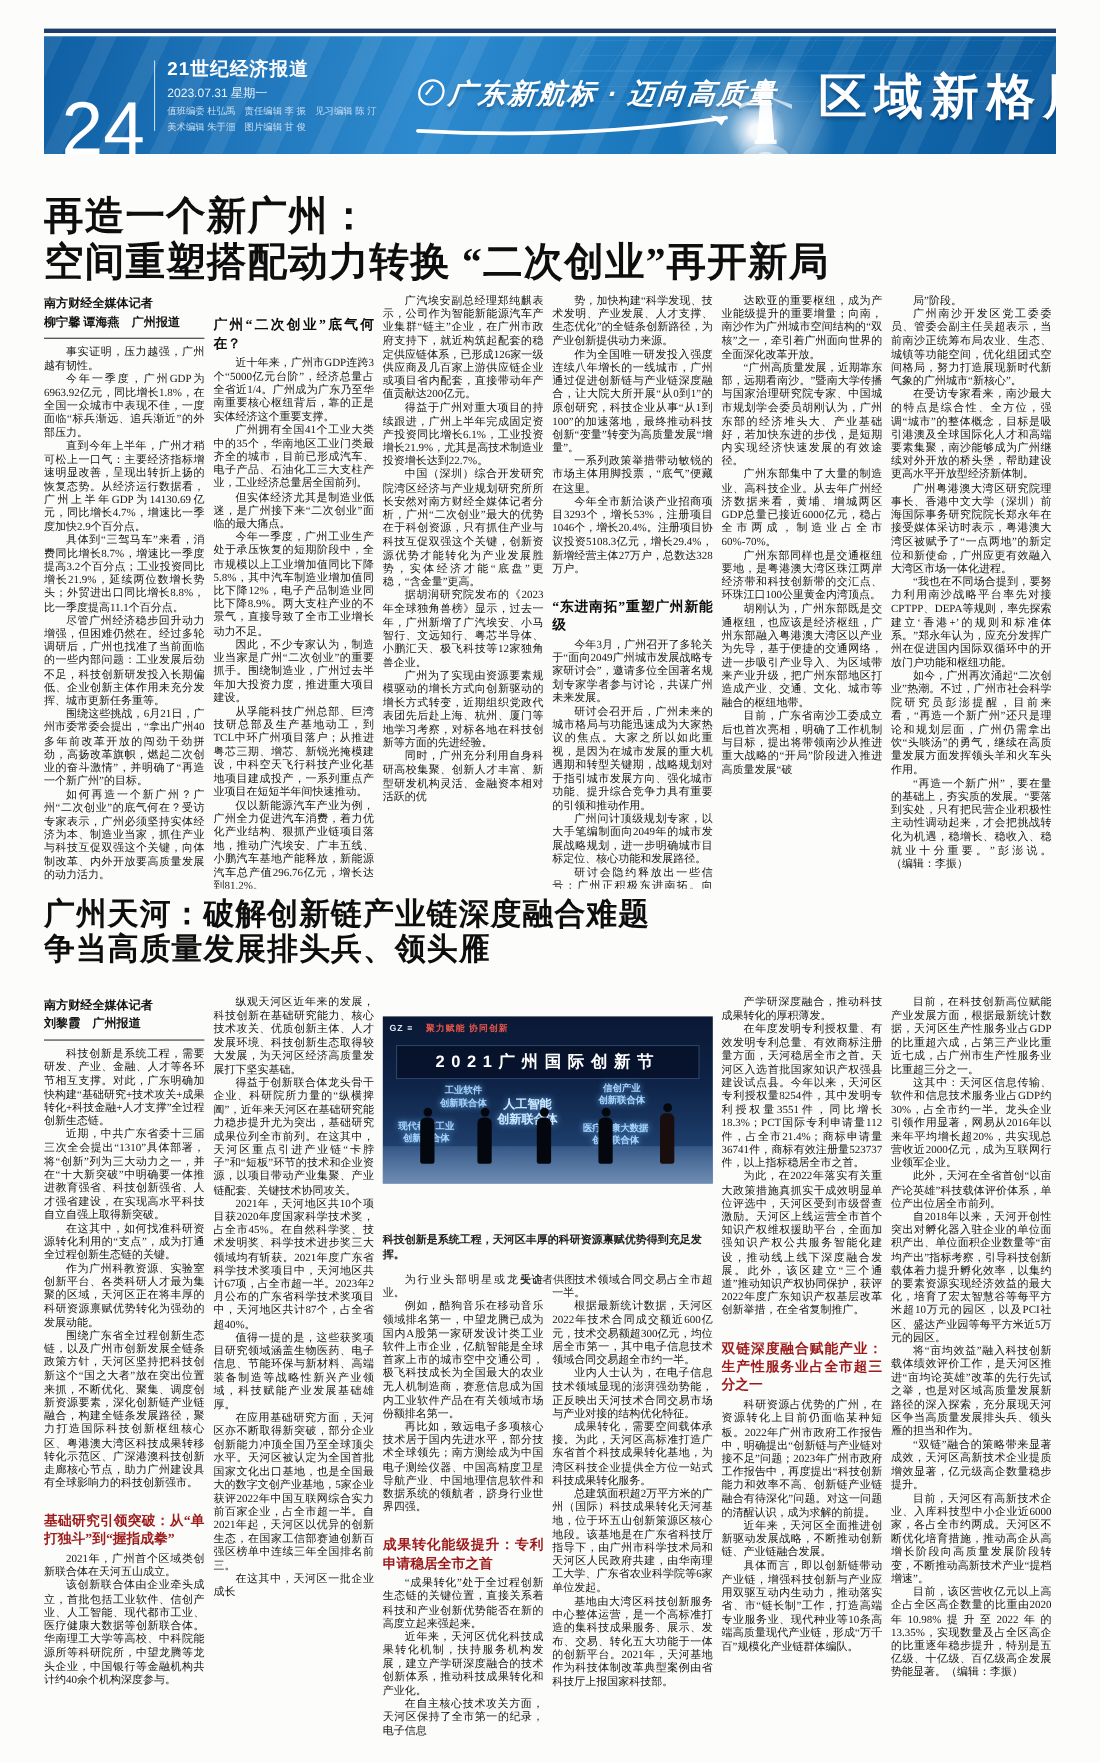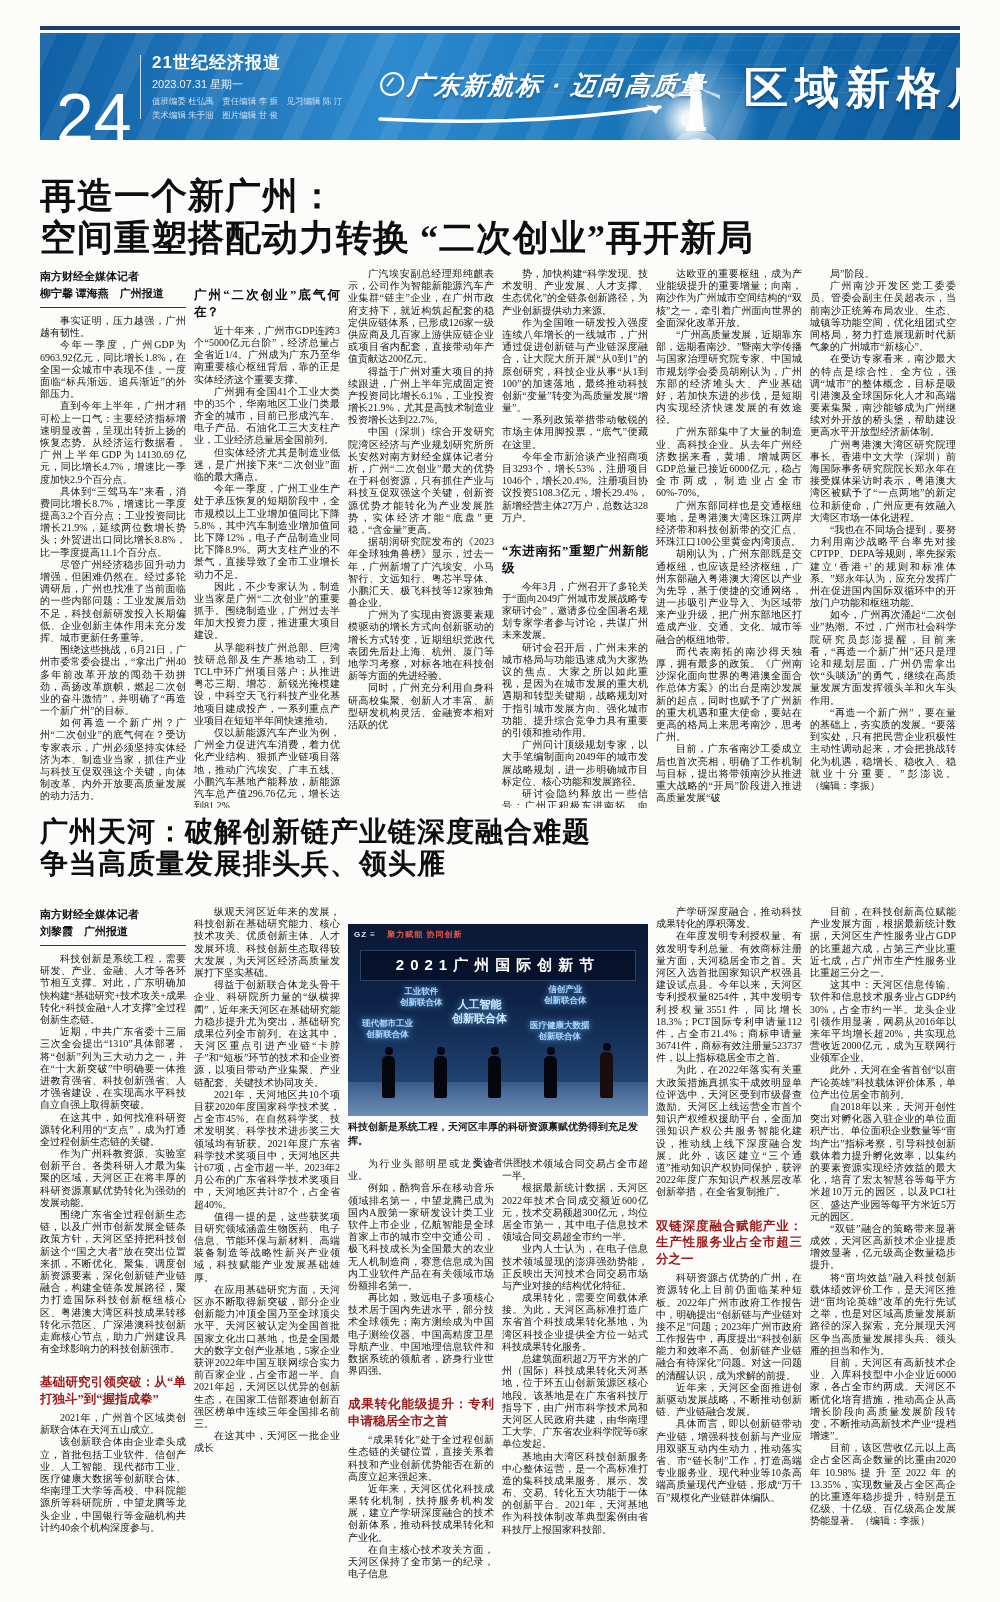--- a/index.html
+++ b/index.html
@@ -48,21 +48,21 @@
   .col{position:absolute;width:146px;font-size:10px;line-height:1.22;text-align:justify;overflow:hidden;color:#141414;}
   .col p.para{margin:0;text-indent:2em;}
   .subhead{font-weight:bold;font-size:12.5px;line-height:1.35;margin:19px 0 4px;color:#0d0d0d;}
   .subhead.red{color:#9c1a1a;}
   .a1col{top:268px;height:540px;}
   .c1{left:40px;} .c2{left:194px;} .c3{left:348px;} .c4{left:502px;} .c5{left:656px;} .c6{left:810px;}
   .a2col{top:906px;height:694px;}
   .a2short{top:1158px;height:440px;}
 
   
-  .photo{position:absolute;left:348px;top:924px;width:300px;height:192px;overflow:hidden;
+  .photo{position:absolute;left:348px;top:924px;width:300px;height:152px;overflow:hidden;
      background:linear-gradient(180deg,#0a1834 0%,#0e2347 40%,#1b3a66 72%,#2e5284 100%);}
   .photo .floor{position:absolute;left:0;bottom:0;width:100%;height:34px;
      background:linear-gradient(180deg,rgba(120,160,210,.25),rgba(190,215,240,.45));}
   .photo .logos{position:absolute;left:6px;top:5px;font-family:"Liberation Sans",sans-serif;
      font-size:8px;font-weight:bold;color:#dfeaf6;letter-spacing:1px;}
   .photo .logos .red{color:#e8564a;margin-left:8px;}
   .photo .band{position:absolute;left:12px;right:12px;top:26px;padding:5px 0;text-align:center;
      background:rgba(3,10,28,.55);border:1px solid rgba(130,180,235,.3);
      font-family:"Liberation Sans",sans-serif;font-weight:bold;font-size:15px;letter-spacing:6px;color:#fff;}
   .slabel{position:absolute;font-family:"Liberation Sans",sans-serif;font-weight:bold;color:#a8d6ff;
@@ -158,21 +158,20 @@
       <p class="para">研讨会召开后，广州未来的城市格局与功能迅速成为大家热议的焦点。大家之所以如此重视，是因为在城市发展的重大机遇期和转型关键期，战略规划对于指引城市发展方向、强化城市功能、提升综合竞争力具有重要的引领和推动作用。</p>
       <p class="para">广州问计顶级规划专家，以大手笔编制面向2049年的城市发展战略规划，进一步明确城市目标定位、核心功能和发展路径。</p>
       <p class="para">研讨会隐约释放出一些信号：广州正积极东进南拓。向东，黄埔和增城将是广州带动粤东、联动华东、畅</p>
     </div>
   <div class="col a1col c5">
       <p class="para">达欧亚的重要枢纽，成为产业能级提升的重要增量；向南，南沙作为广州城市空间结构的“双核”之一，牵引着广州面向世界的全面深化改革开放。</p>
       <p class="para">“广州高质量发展，近期靠东部，远期看南沙。”暨南大学传播与国家治理研究院专家、中国城市规划学会委员胡刚认为，广州东部的经济堆头大、产业基础好，若加快东进的步伐，是短期内实现经济快速发展的有效途径。</p>
       <p class="para">广州东部集中了大量的制造业、高科技企业。从去年广州经济数据来看，黄埔、增城两区GDP总量已接近6000亿元，稳占全市两成，制造业占全市60%-70%。</p>
       <p class="para">广州东部同样也是交通枢纽要地，是粤港澳大湾区珠江两岸经济带和科技创新带的交汇点、环珠江口100公里黄金内湾顶点。</p>
       <p class="para">胡刚认为，广州东部既是交通枢纽，也应该是经济枢纽，广州东部融入粤港澳大湾区以产业为先导，基于便捷的交通网络，进一步吸引产业导入、为区域带来产业升级，把广州东部地区打造成产业、交通、文化、城市等融合的枢纽地带。</p>
-      <p class="para">而代表南拓的南沙得天独厚，拥有最多的政策。《广州南沙深化面向世界的粤港澳全面合作总体方案》的出台是南沙发展新的起点，同时也赋予了广州新的重大机遇和重大使命，要站在更高的格局上来思考南沙，思考广州。</p>
       <p class="para">目前，广东省南沙工委成立后也首次亮相，明确了工作机制与目标，提出将带领南沙从推进重大战略的“开局”阶段进入推进高质量发展“破</p>
     </div>
   <div class="col a1col c6">
       <p class="para">局”阶段。</p>
       <p class="para">广州南沙开发区党工委委员、管委会副主任吴超表示，当前南沙正统筹布局农业、生态、城镇等功能空间，优化组团式空间格局，努力打造展现新时代新气象的广州城市“新核心”。</p>
       <p class="para">在受访专家看来，南沙最大的特点是综合性、全方位，强调“城市”的整体概念，目标是吸引港澳及全球国际化人才和高端要素集聚，南沙能够成为广州继续对外开放的桥头堡，帮助建设更高水平开放型经济新体制。</p>
       <p class="para">广州粤港澳大湾区研究院理事长、香港中文大学（深圳）前海国际事务研究院院长郑永年在接受媒体采访时表示，粤港澳大湾区被赋予了“一点两地”的新定位和新使命，广州应更有效融入大湾区市场一体化进程。</p>
       <p class="para">“我也在不同场合提到，要努力利用南沙战略平台率先对接CPTPP、DEPA等规则，率先探索建立‘香港+’的规则和标准体系。”郑永年认为，应充分发挥广州在促进国内国际双循环中的开放门户功能和枢纽功能。</p>
       <p class="para">如今，广州再次涌起“二次创业”热潮。不过，广州市社会科学院研究员彭澎提醒，目前来看，“再造一个新广州”还只是理论和规划层面，广州仍需拿出饮“头啖汤”的勇气，继续在高质量发展方面发挥领头羊和火车头作用。</p>
       <p class="para">“再造一个新广州”，要在量的基础上，夯实质的发展。“要落到实处，只有把民营企业积极性主动性调动起来，才会把挑战转化为机遇，稳增长、稳收入、稳就业十分重要。”彭澎说。　　　　　（编辑：李振）</p>
@@ -257,19 +256,19 @@
       <div class="subhead red">双链深度融合赋能产业：生产性服务业占全市超三分之一</div>
       <p class="para">科研资源占优势的广州，在资源转化上目前仍面临某种短板。2022年广州市政府工作报告中，明确提出“创新链与产业链对接不足”问题；2023年广州市政府工作报告中，再度提出“科技创新能力和效率不高、创新链产业链融合有待深化”问题。对这一问题的清醒认识，成为求解的前提。</p>
       <p class="para">近年来，天河区全面推进创新驱动发展战略，不断推动创新链、产业链融合发展。</p>
       <p class="para">具体而言，即以创新链带动产业链，增强科技创新与产业应用双驱互动内生动力，推动落实省、市“链长制”工作，打造高端专业服务业、现代种业等10条高端高质量现代产业链，形成“万千百”规模化产业链群体编队。</p>
     </div>
   <div class="col a2col c6">
       <p class="para">目前，在科技创新高位赋能产业发展方面，根据最新统计数据，天河区生产性服务业占GDP的比重超六成，占第三产业比重近七成，占广州市生产性服务业比重超三分之一。</p>
       <p class="para">这其中：天河区信息传输、软件和信息技术服务业占GDP约30%，占全市约一半。龙头企业引领作用显著，网易从2016年以来年平均增长超20%，共实现总营收近2000亿元，成为互联网行业领军企业。</p>
       <p class="para">此外，天河在全省首创“以亩产论英雄”科技载体评价体系，单位产出位居全市前列。</p>
       <p class="para">自2018年以来，天河开创性突出对孵化器入驻企业的单位面积产出、单位面积企业数量等“亩均产出”指标考察，引导科技创新载体着力提升孵化效率，以集约的要素资源实现经济效益的最大化，培育了宏太智慧谷等每平方米超10万元的园区，以及PCI社区、盛达产业园等每平方米近5万元的园区。</p>
+      <p class="para">将“亩均效益”融入科技创新载体绩效评价工作，是天河区推进“亩均论英雄”改革的先行先试之举，也是对区域高质量发展新路径的深入探索，充分展现天河区争当高质量发展排头兵、领头雁的担当和作为。</p>
       <p class="para">“双链”融合的策略带来显著成效，天河区高新技术企业提质增效显著，亿元级高企数量稳步提升。</p>
-      <p class="para">将“亩均效益”融入科技创新载体绩效评价工作，是天河区推进“亩均论英雄”改革的先行先试之举，也是对区域高质量发展新路径的深入探索，充分展现天河区争当高质量发展排头兵、领头雁的担当和作为。</p>
       <p class="para">目前，天河区有高新技术企业、入库科技型中小企业近6000家，各占全市约两成。天河区不断优化培育措施，推动高企从高增长阶段向高质量发展阶段转变，不断推动高新技术产业“提档增速”。</p>
       <p class="para">目前，该区营收亿元以上高企占全区高企数量的比重由2020年10.98%提升至2022年的13.35%，实现数量及占全区高企的比重逐年稳步提升，特别是五亿级、十亿级、百亿级高企发展势能显著。（编辑：李振）</p>
     </div>
 
 </div>
 
 </body></html>

